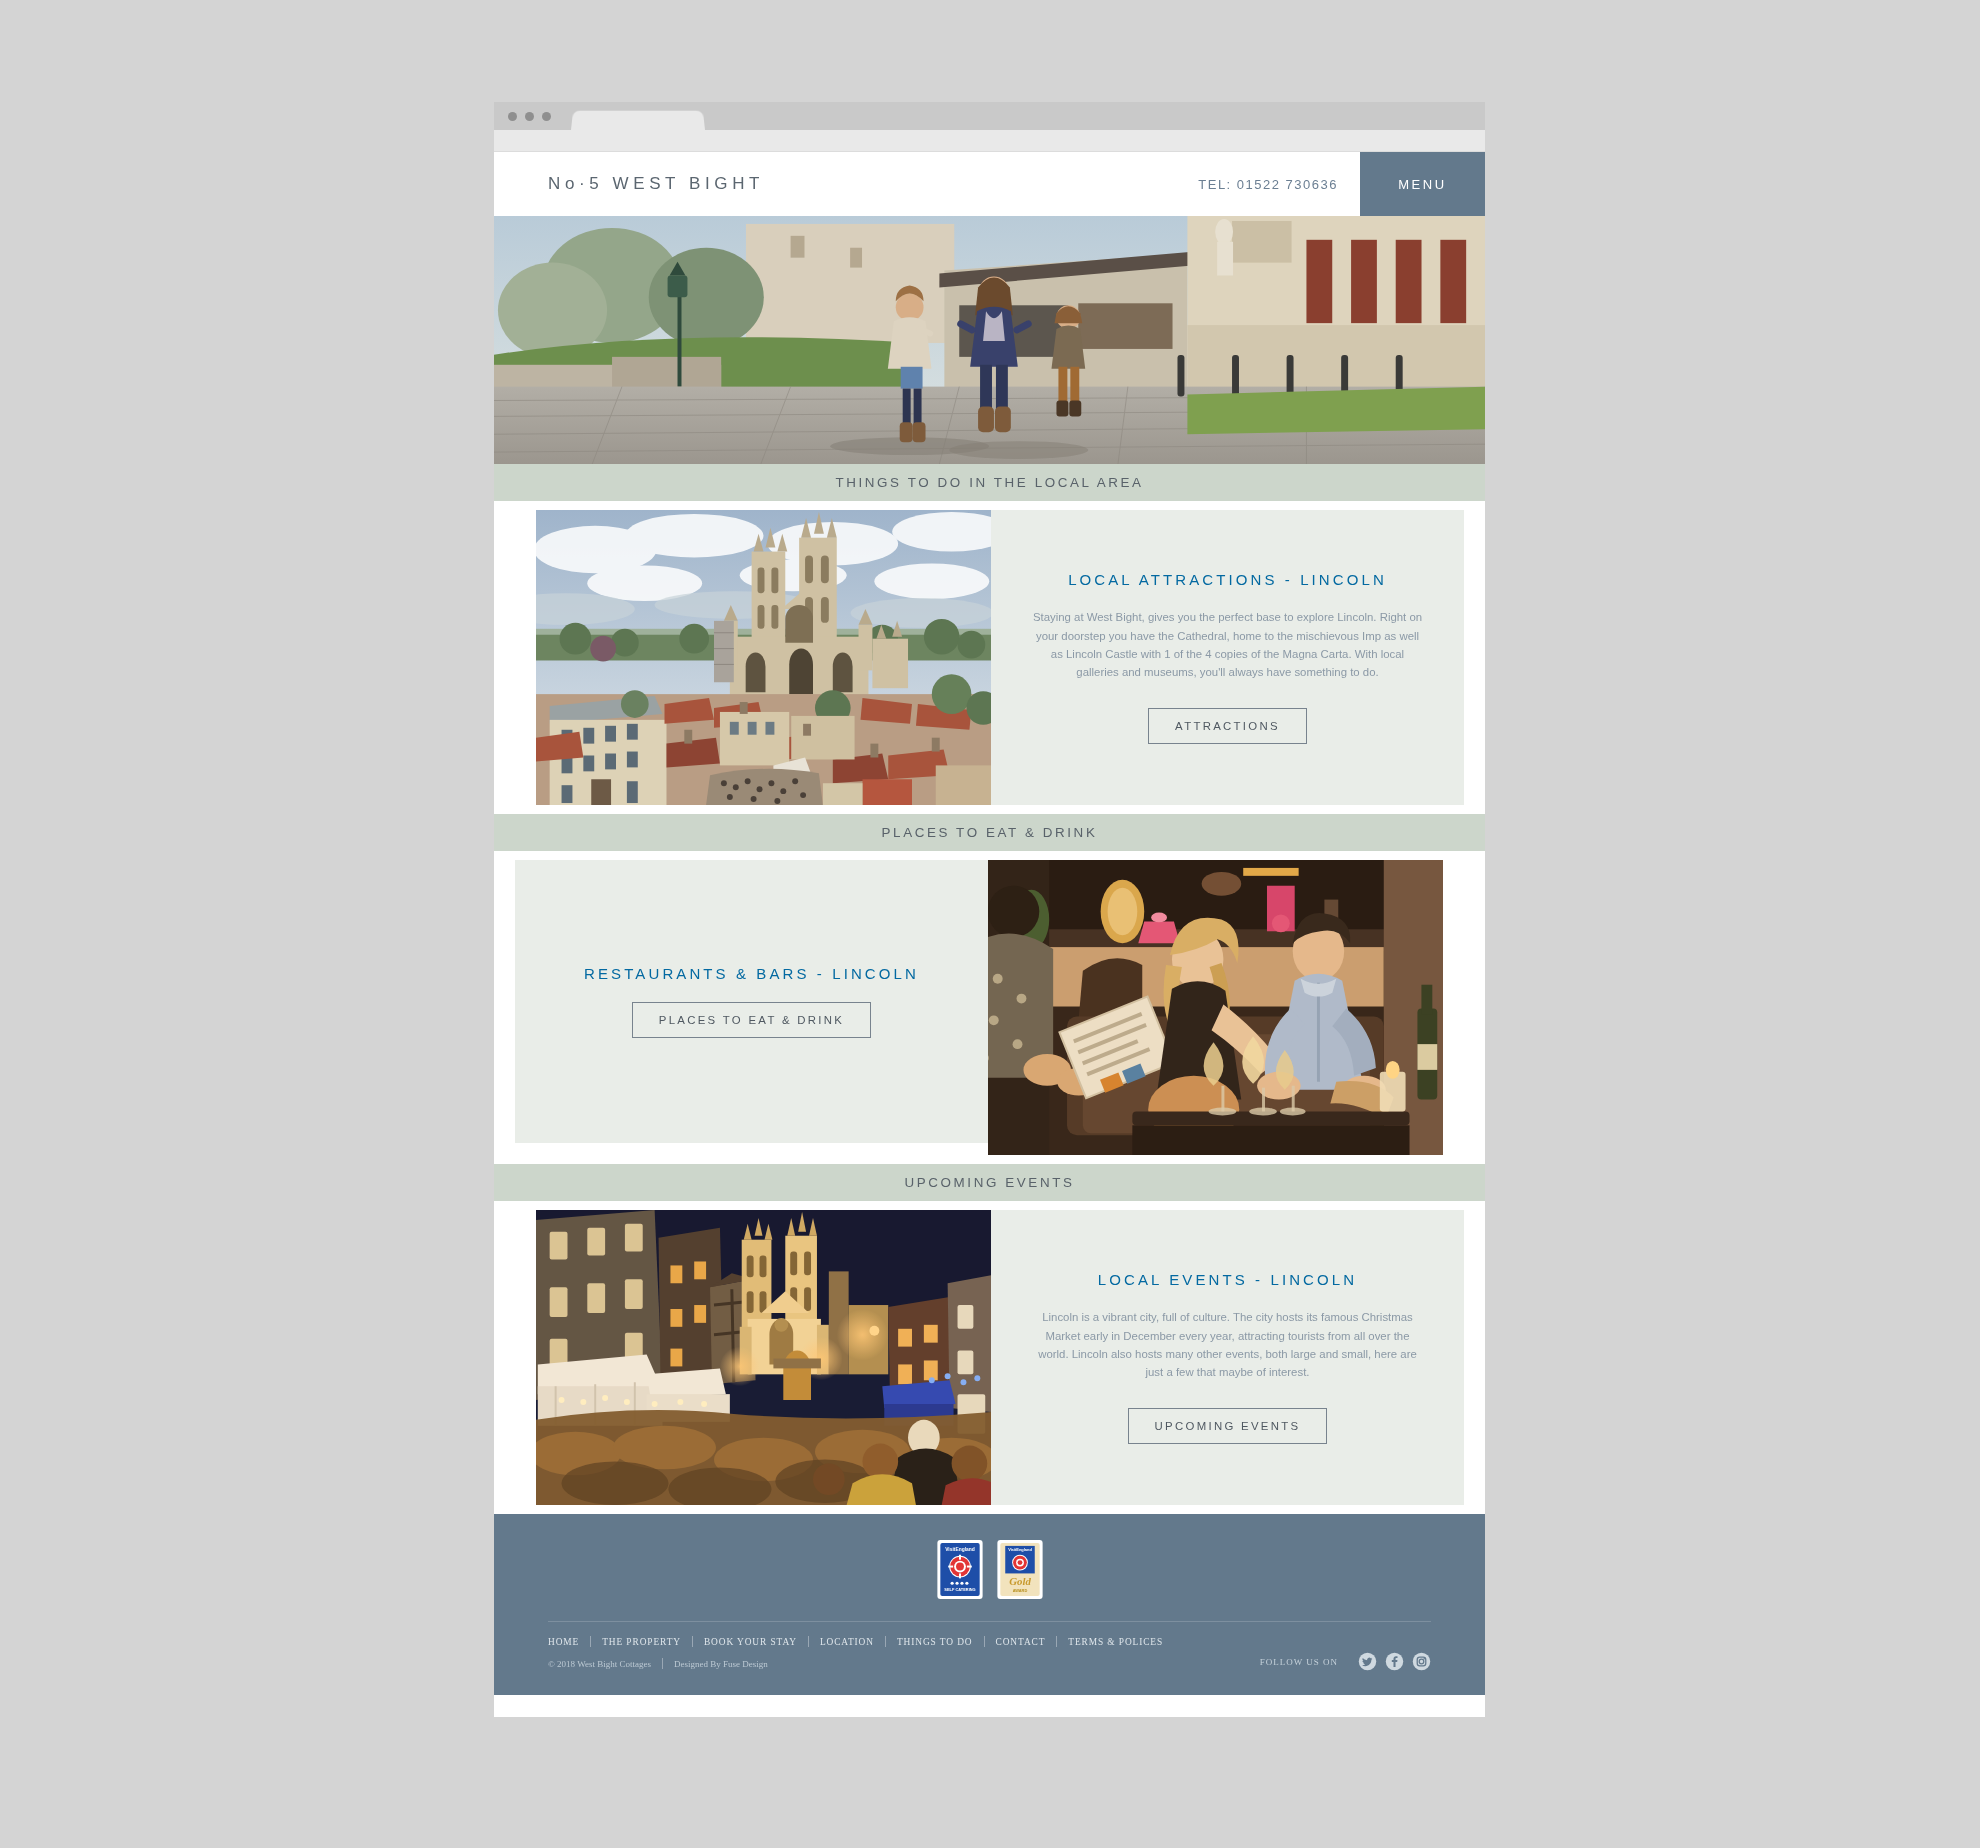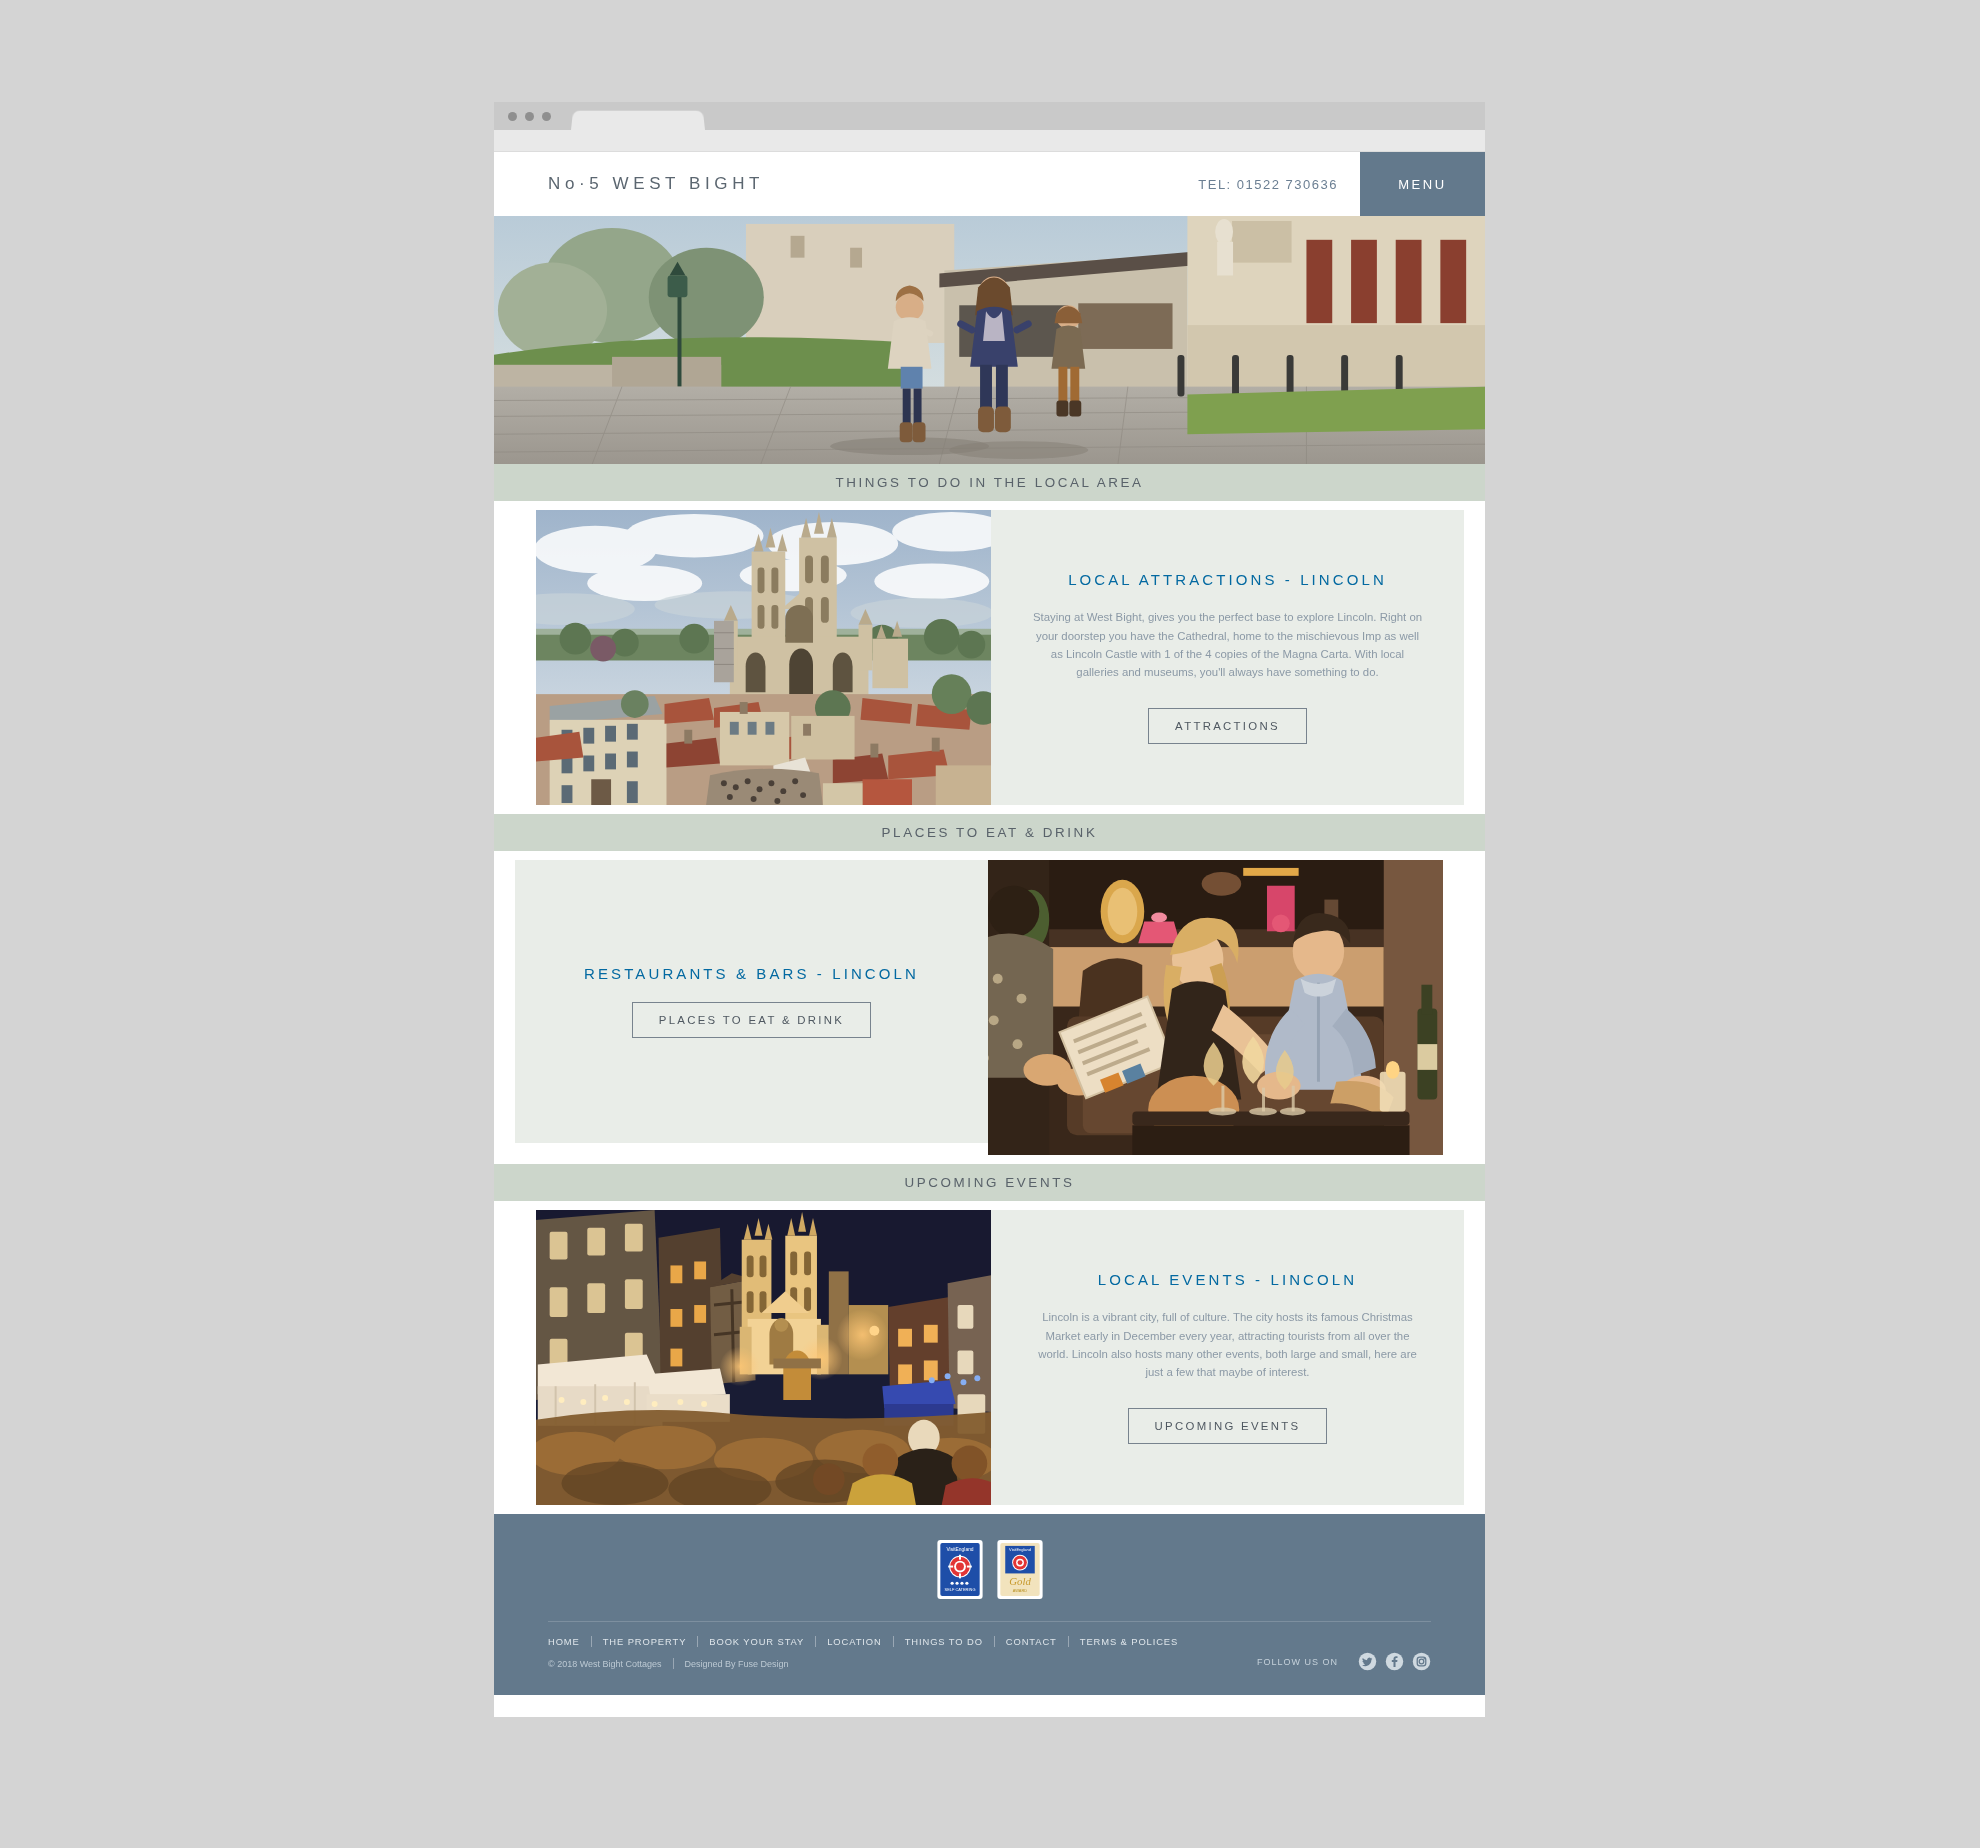--- a/index.html
+++ b/index.html
@@ -191,38 +191,40 @@
     width: 100%;
     background: #63798c;
     padding: 26px 0 0 0;
     position: relative;
   }
   .badges {
     display: flex;
     justify-content: center;
     gap: 14px;
     margin-bottom: 16px;
+    font-weight: bold;
   }
   .badge { width: 46px; height: 59px; }
   .accred {
     text-align: center;
     font-size: 9.4px;
     line-height: 1.55;
     color: #c5d1da;
     padding: 0 198px;
   }
   .footer-divider {
     margin: 22px 54px 0 54px;
     height: 1px;
     background: rgba(255,255,255,0.17);
   }
   .footer-bottom {
     display: flex;
     align-items: flex-start;
     padding: 14px 54px 24px 54px;
+    font-family: Liberation Serif, serif;
   }
   .footer-links {
     display: flex;
     align-items: center;
     flex-wrap: wrap;
   }
   .footer-link {
     font-size: 9.4px;
     letter-spacing: 0.9px;
     color: #dfe6eb;

